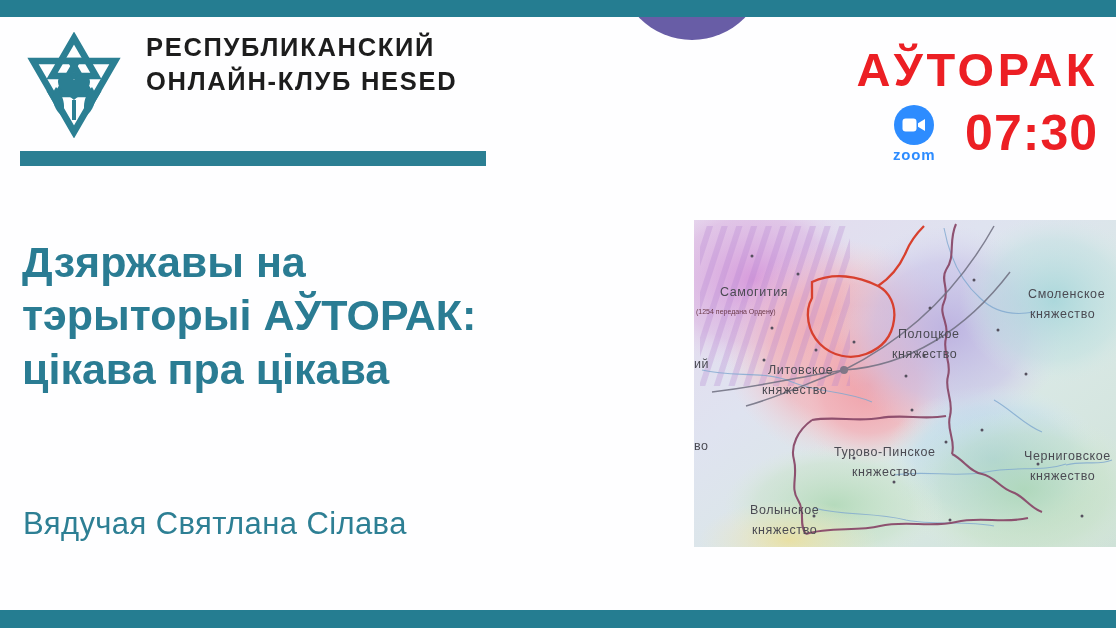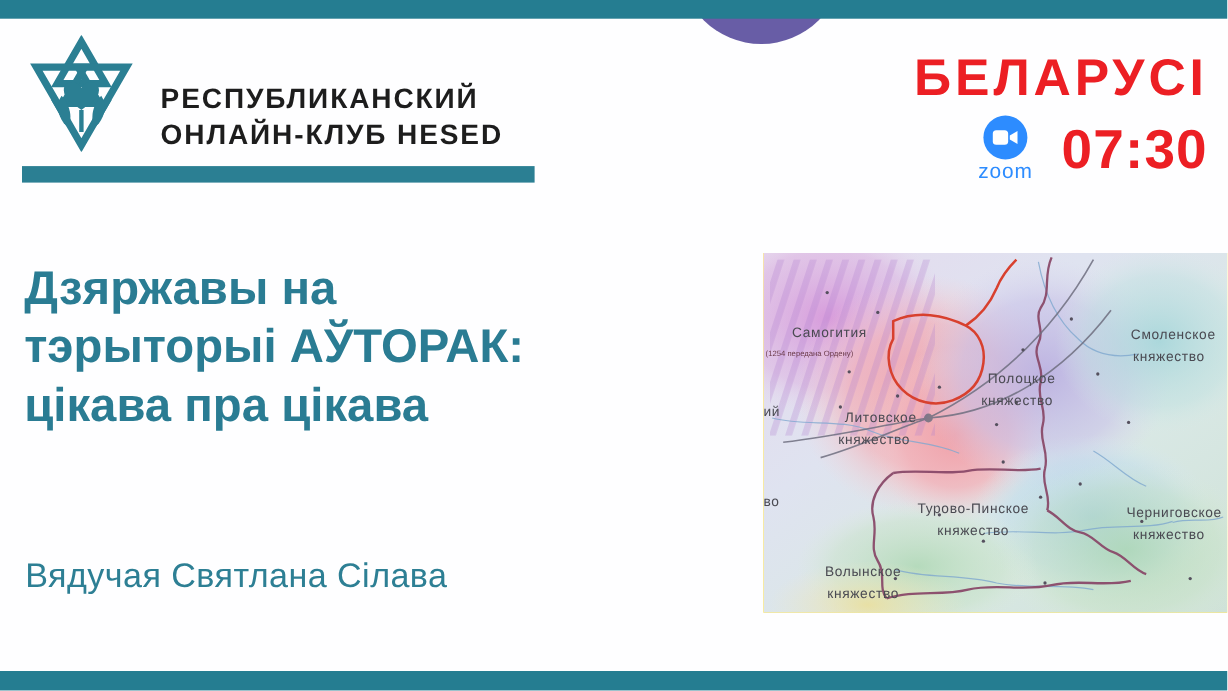--- a/index.html
+++ b/index.html
@@ -51,21 +51,21 @@
 
   
   .logo-block {
     position: absolute;
     left: 20px; top: 32px;
     width: 470px;
     z-index: 3;
   }
   .logo-row {
     display: flex;
-    align-items: flex-end;
+    align-items: flex-start;
     gap: 18px;
     height: 106px;
   }
   .logo-mark {
     width: 108px;
     height: 106px;
     flex: 0 0 108px;
   }
   .logo-mark svg { display: block; width: 108px; height: 106px; }
 
@@ -129,22 +129,22 @@
     width: 40px; height: 40px;
     border-radius: 50%;
     background: #2d8cff;
     display: flex;
     align-items: center;
     justify-content: center;
   }
   .zoom-circle svg { display: block; }
   .zoom-word {
     font-family: "Liberation Sans", sans-serif;
-    font-weight: normal;
-    font-size: 19px;
+    font-weight: bold;
+    font-size: 15px;
     letter-spacing: .8px;
     color: #2d8cff;
     margin-top: 1px;
   }
   .time-label {
     font-family: "Liberation Sans", sans-serif;
     font-weight: bold;
     font-size: 50px;
     letter-spacing: 1px;
     color: #ec1f24;
@@ -177,26 +177,26 @@
     font-size: 31px;
     letter-spacing: .4px;
     color: #2d7f94;
     z-index: 3;
     white-space: nowrap;
   }
 
   
   .map-frame {
     position: absolute;
-    left: 694px; top: 230px;
+    left: 694px; top: 220px;
     width: 422px;
     height: 327px;
     overflow: hidden;
     z-index: 3;
-    background: #fde047;
+    background: #0ea5e9;
   }
   .map-frame svg { display: block; width: 422px; height: 327px; }
 
   .map-label {
     font-family: "Liberation Sans", sans-serif;
     fill: #4a4a52;
     font-size: 12.5px;
     letter-spacing: .6px;
   }
   .map-label-sm {
@@ -232,21 +232,21 @@
       </div>
       <div class="logo-text">
         <div class="logo-line">РЕСПУБЛИКАНСКИЙ</div>
         <div class="logo-line">ОНЛАЙН-КЛУБ HESED</div>
       </div>
     </div>
     <div class="logo-underline"></div>
   </div>
 
   <div class="daytime">
-    <div class="day-label">БЕЛАРУСІ</div>
+    <div class="day-label">АЎТОРАК</div>
     <div class="time-row">
       <div class="zoom-logo">
         <div class="zoom-circle">
           <svg width="24" height="16" viewBox="0 0 24 16" xmlns="http://www.w3.org/2000/svg">
             <rect x="0.5" y="1.5" width="14" height="13" rx="3.2" fill="#ffffff"></rect>
             <path d="M16 6.2 L23 2 L23 14 L16 9.8 Z" fill="#ffffff"></path>
           </svg>
         </div>
         <div class="zoom-word">zoom</div>
       </div>

